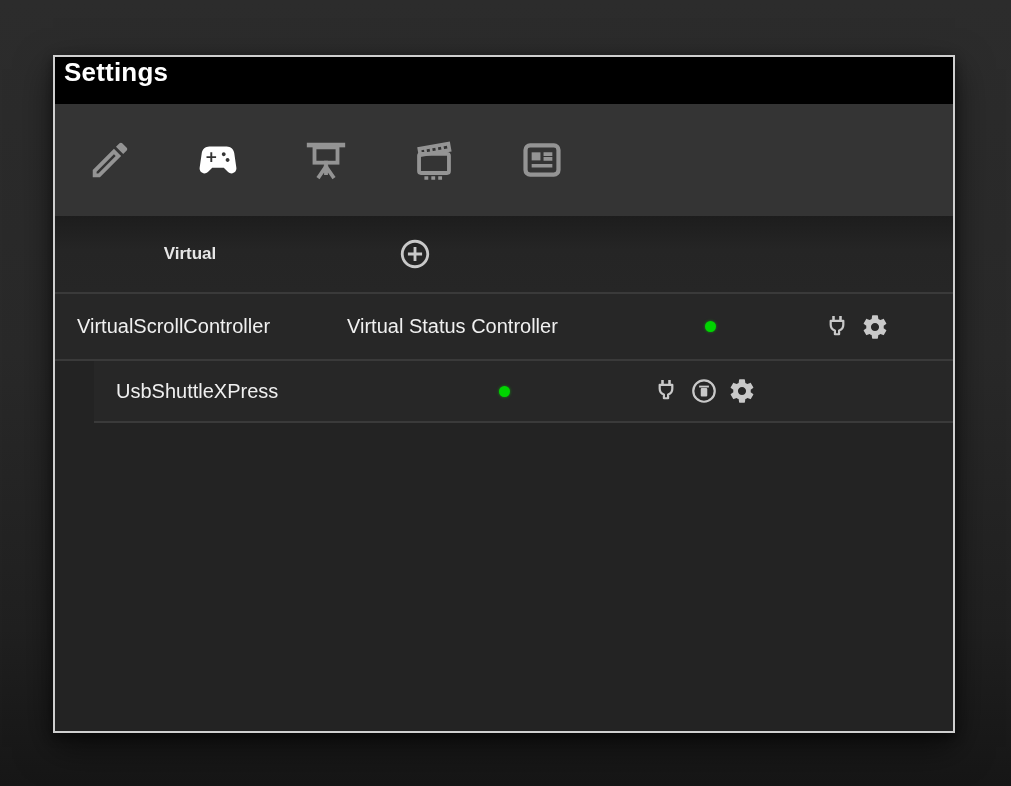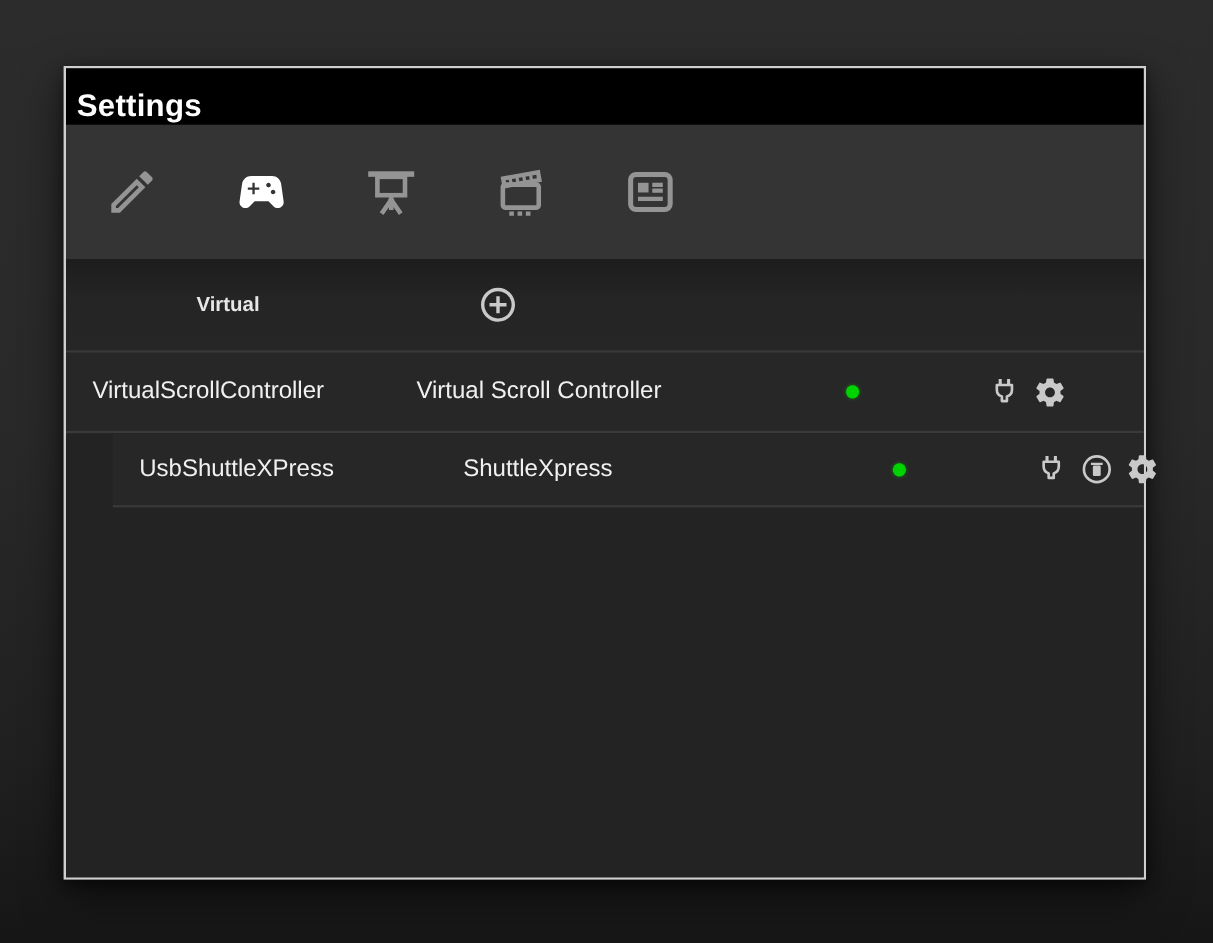--- a/index.html
+++ b/index.html
@@ -16,21 +16,21 @@
   .dialog {
     position:absolute; left:53px; top:55px;
     width:902px; height:678px;
     border:2px solid #cfcfcf;
     background:#232323;
     box-shadow: 0 14px 34px rgba(0,0,0,0.55), 0 4px 10px rgba(0,0,0,0.45);
     display:flex; flex-direction:column;
   }
   .titlebar {
     height:47px; background:#000000;
-    display:flex; align-items:flex-end;
+    display:flex; align-items:flex-start;
     padding:0 9px; flex:0 0 auto;
   }
   .titlebar .title {
     color:#ffffff; font-size:26px; font-weight:700; letter-spacing:0.2px;
   }
   .toolbar {
     height:112px; background:#343434;
     display:flex; align-items:center;
     padding-left:32px; gap:62px; flex:0 0 auto;
   }
@@ -143,42 +143,41 @@
           <button class="add-btn">
             <svg viewBox="0 0 24 24">
               <path class="icon-light" d="M13 7h-2v4H7v2h4v4h2v-4h4v-2h-4V7zm-1-5C6.48 2 2 6.48 2 12s4.48 10 10 10 10-4.48 10-10S17.52 2 12 2zm0 18c-4.41 0-8-3.59-8-8s3.59-8 8-8 8 3.59 8 8-3.59 8-8 8z"></path>
             </svg>
           </button>
         </div>
       </div>
 
       <div class="trow drow r1">
         <div class="dcell type">VirtualScrollController</div>
-        <div class="dcell name">Virtual Scroll Controller</div>
+        <div class="dcell name">Virtual Status Controller</div>
         <div class="dcell status">
           <span class="status-dot"></span>
         </div>
         <div class="dcell actions">
           <button class="action-btn">
             <svg viewBox="0 0 24 24">
               <path class="icon-light-stroke" d="M9 2.5v4.2 M15 2.5v4.2" stroke-width="2.2"></path>
               <path class="icon-light-stroke" d="M6.6 6.7h10.8v3.4c0 2.3-1.5 4.2-3.6 4.9v3.2h-3.6V15c-2.1-.7-3.6-2.6-3.6-4.9z" stroke-width="1.9" stroke-linejoin="round"></path>
             </svg>
           </button>
           <button class="action-btn">
             <svg viewBox="0 0 24 24">
               <path class="icon-light" d="M19.43 12.98c.04-.32.07-.64.07-.98s-.03-.66-.07-.98l2.11-1.65c.19-.15.24-.42.12-.64l-2-3.46c-.12-.22-.39-.3-.61-.22l-2.49 1c-.52-.4-1.08-.73-1.69-.98l-.38-2.65C14.46 2.18 14.25 2 14 2h-4c-.25 0-.46.18-.49.42l-.38 2.65c-.61.25-1.17.59-1.69.98l-2.49-1c-.23-.09-.49 0-.61.22l-2 3.46c-.13.22-.07.49.12.64l2.11 1.65c-.04.32-.07.65-.07.98s.03.66.07.98l-2.11 1.65c-.19.15-.24.42-.12.64l2 3.46c.12.22.39.3.61.22l2.49-1c.52.4 1.08.73 1.69.98l.38 2.65c.03.24.24.42.49.42h4c.25 0 .46-.18.49-.42l.38-2.65c.61-.25 1.17-.59 1.69-.98l2.49 1c.23.09.49 0 .61-.22l2-3.46c.12-.22.07-.49-.12-.64l-2.11-1.65zM12 15.5c-1.93 0-3.5-1.57-3.5-3.5s1.57-3.5 3.5-3.5 3.5 1.57 3.5 3.5-1.57 3.5-3.5 3.5z"></path>
             </svg>
           </button>
         </div>
       </div>
 
       <div class="trow drow r2">
         <div class="dcell type">UsbShuttleXPress</div>
-        <div class="dcell name">ShuttleXpress</div>
         <div class="dcell status">
           <span class="status-dot"></span>
         </div>
         <div class="dcell actions">
           <button class="action-btn">
             <svg viewBox="0 0 24 24">
               <path class="icon-light-stroke" d="M9 2.5v4.2 M15 2.5v4.2" stroke-width="2.2"></path>
               <path class="icon-light-stroke" d="M6.6 6.7h10.8v3.4c0 2.3-1.5 4.2-3.6 4.9v3.2h-3.6V15c-2.1-.7-3.6-2.6-3.6-4.9z" stroke-width="1.9" stroke-linejoin="round"></path>
             </svg>
           </button>

